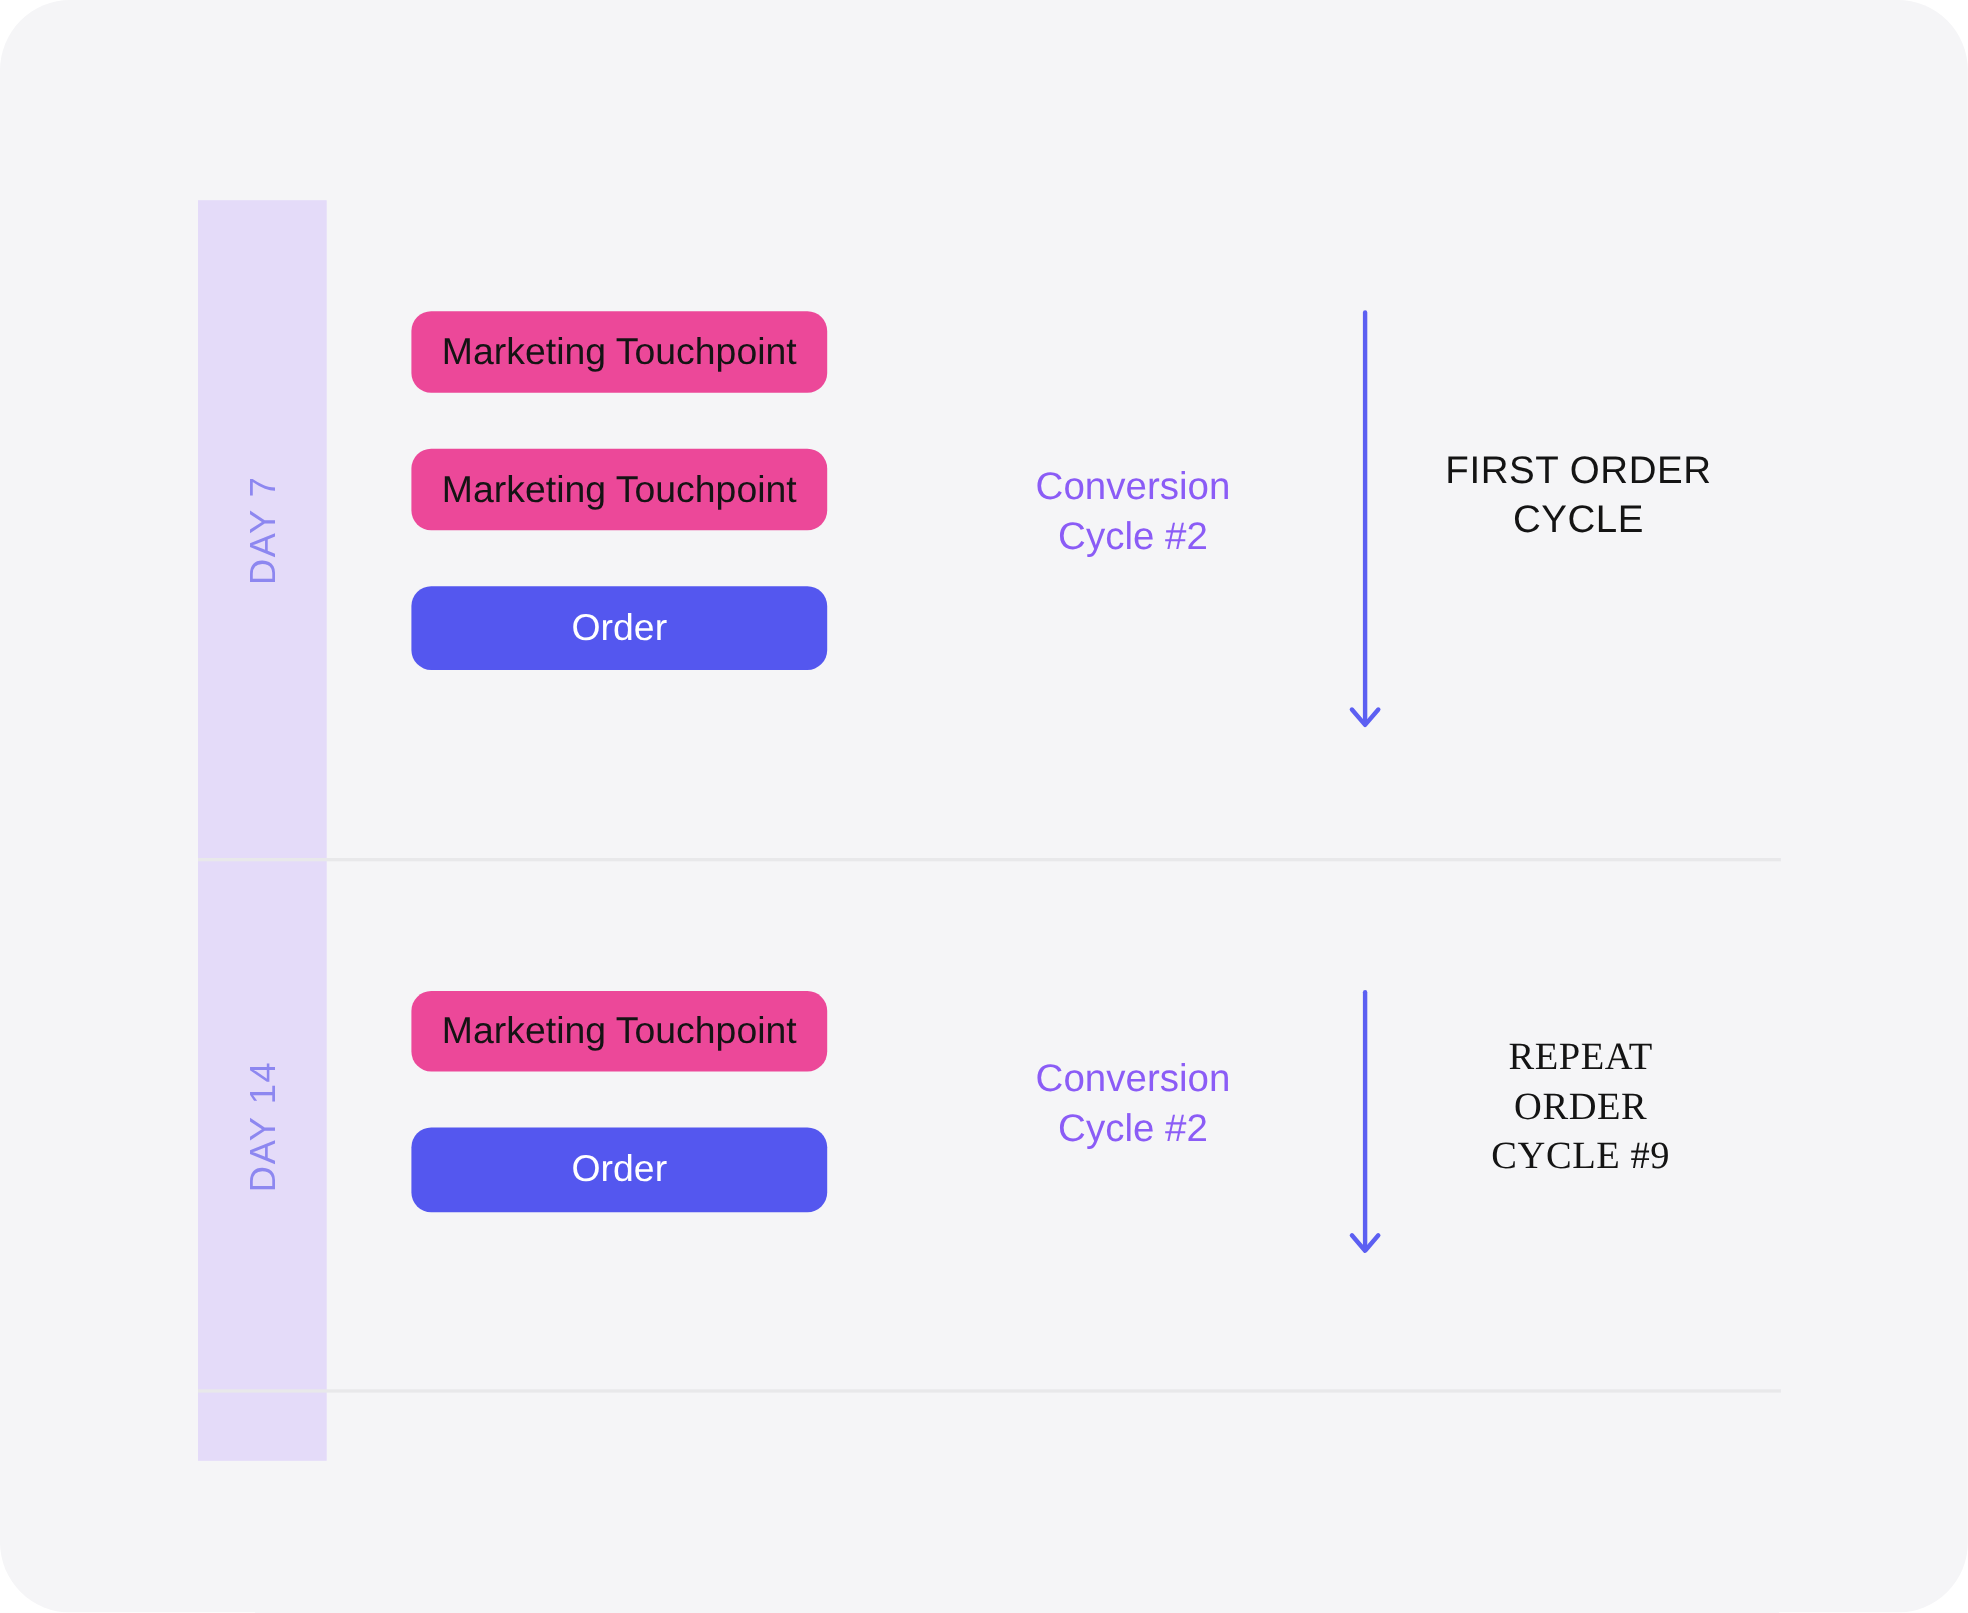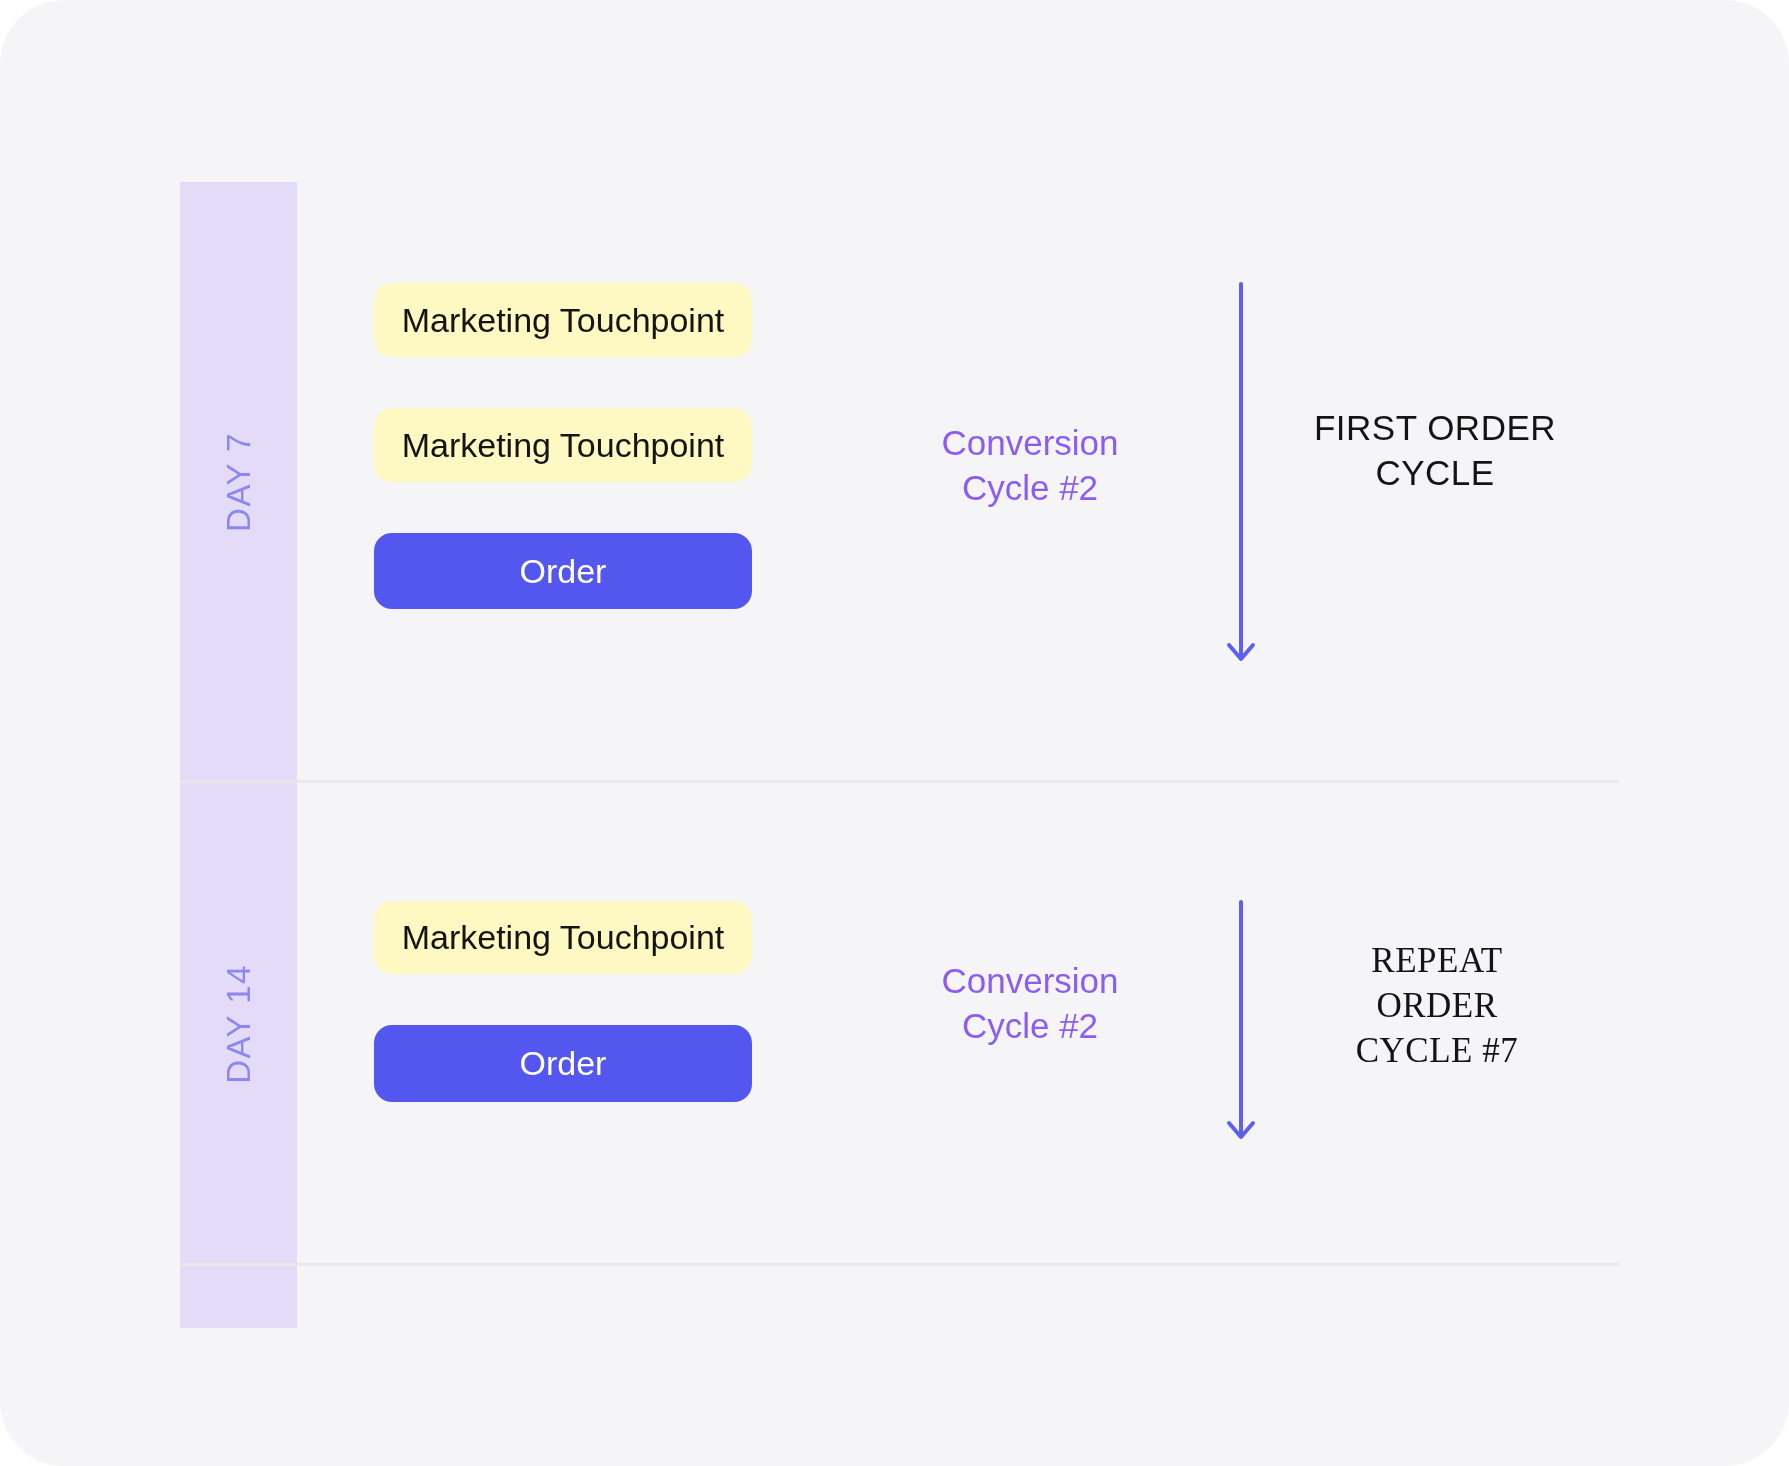--- a/index.html
+++ b/index.html
@@ -46,21 +46,21 @@
     position: absolute;
     left: 374px;
     width: 378px;
     display: flex;
     align-items: center;
     justify-content: center;
     border-radius: 18px;
     font-size: 34px;
     color: #141414;
   }
-  .touchpoint { background: #fef9c3; }
+  .touchpoint { background: #ec4899; }
   .order {
     background: #5457ef;
     color: #ffffff;
   }
   .mt1 { top: 283px; height: 74px; }
   .mt2 { top: 408px; height: 74px; }
   .order1 { top: 533px; height: 76px; }
   .mt3 { top: 901px; height: 73px; }
   .order2 { top: 1025px; height: 77px; }
   .cycle-label {
@@ -154,18 +154,18 @@
   </div>
 
   <svg class="arrow arrow2" width="52" height="245" viewBox="0 0 52 245">
     <line x1="26" y1="3" x2="26" y2="237" stroke="#5c5ff2" stroke-width="4" stroke-linecap="round"></line>
     <polyline points="14,224 26,238 38,224" fill="none" stroke="#5c5ff2" stroke-width="4" stroke-linecap="round" stroke-linejoin="round"></polyline>
   </svg>
 
   <div class="right-label repeat-order">
     <div>REPEAT</div>
     <div>ORDER</div>
-    <div>CYCLE #7</div>
+    <div>CYCLE #9</div>
   </div>
 
   <div class="divider divider2"></div>
 
 </div>
 
 </body></html>

